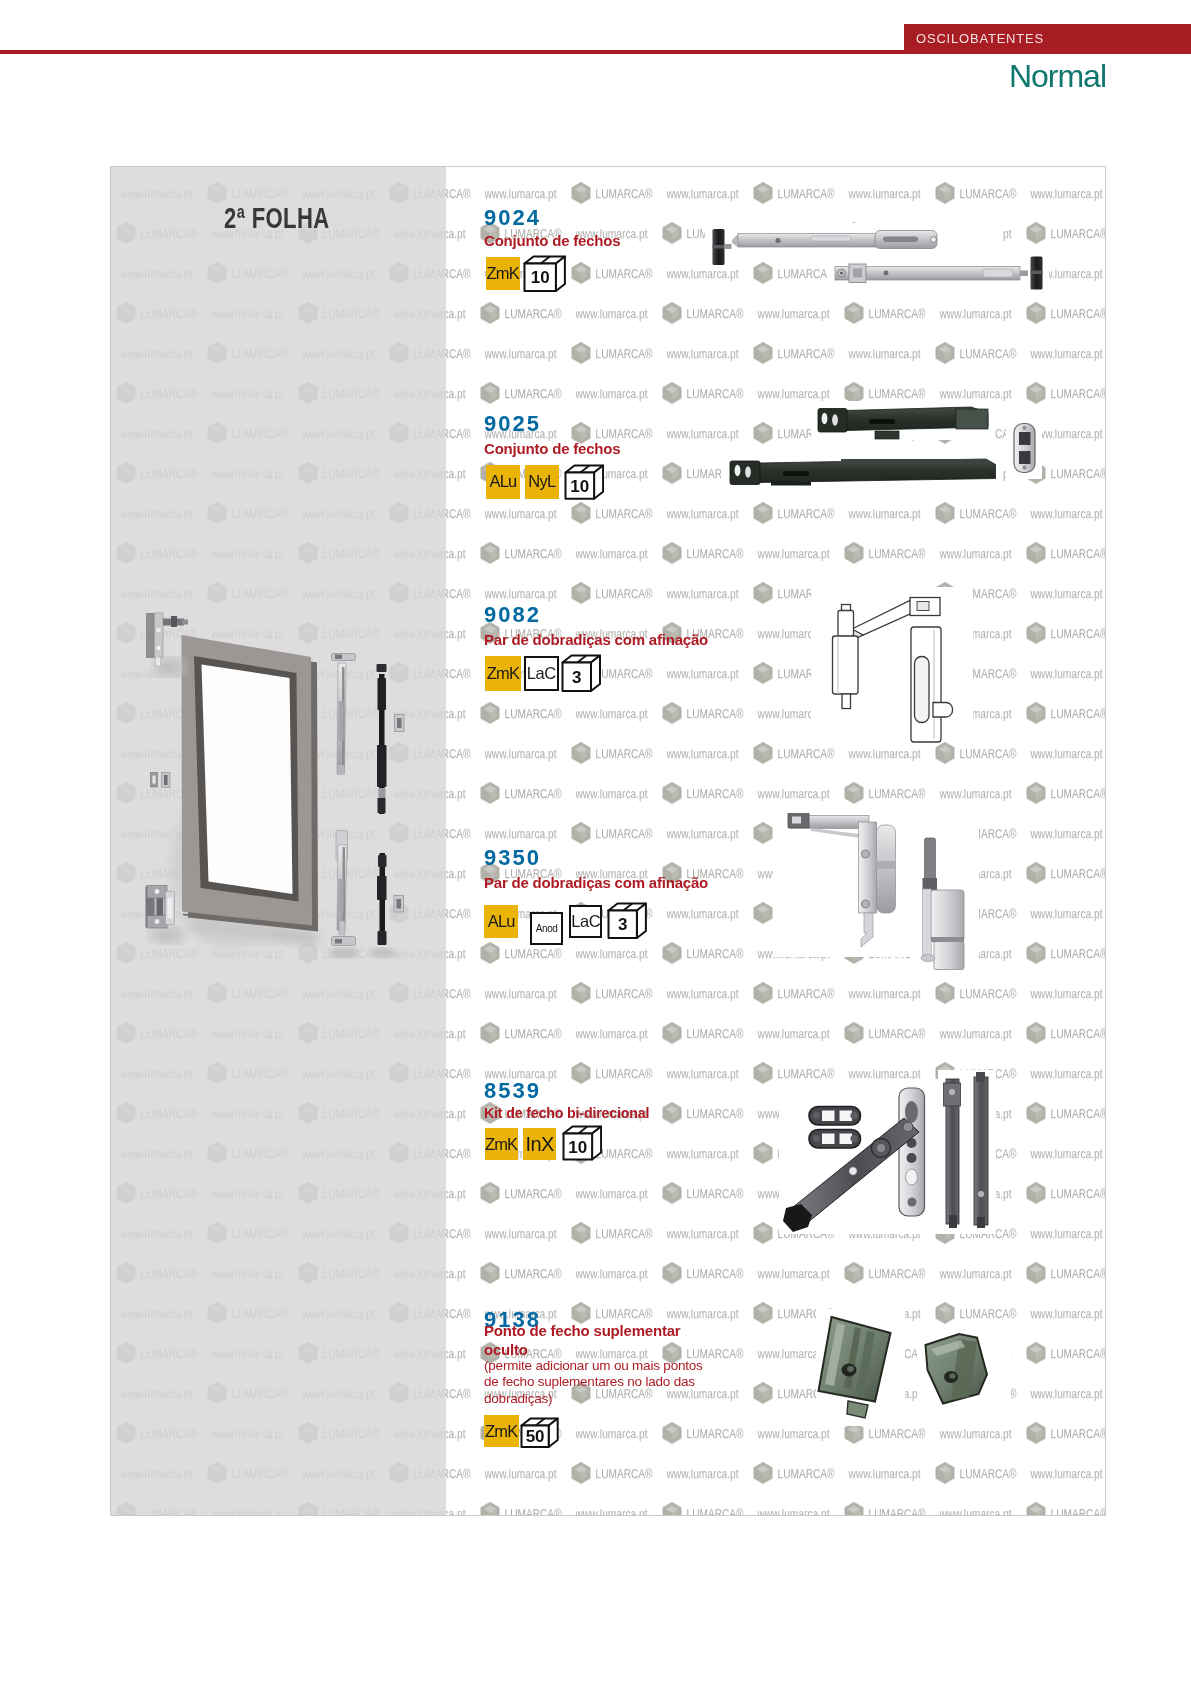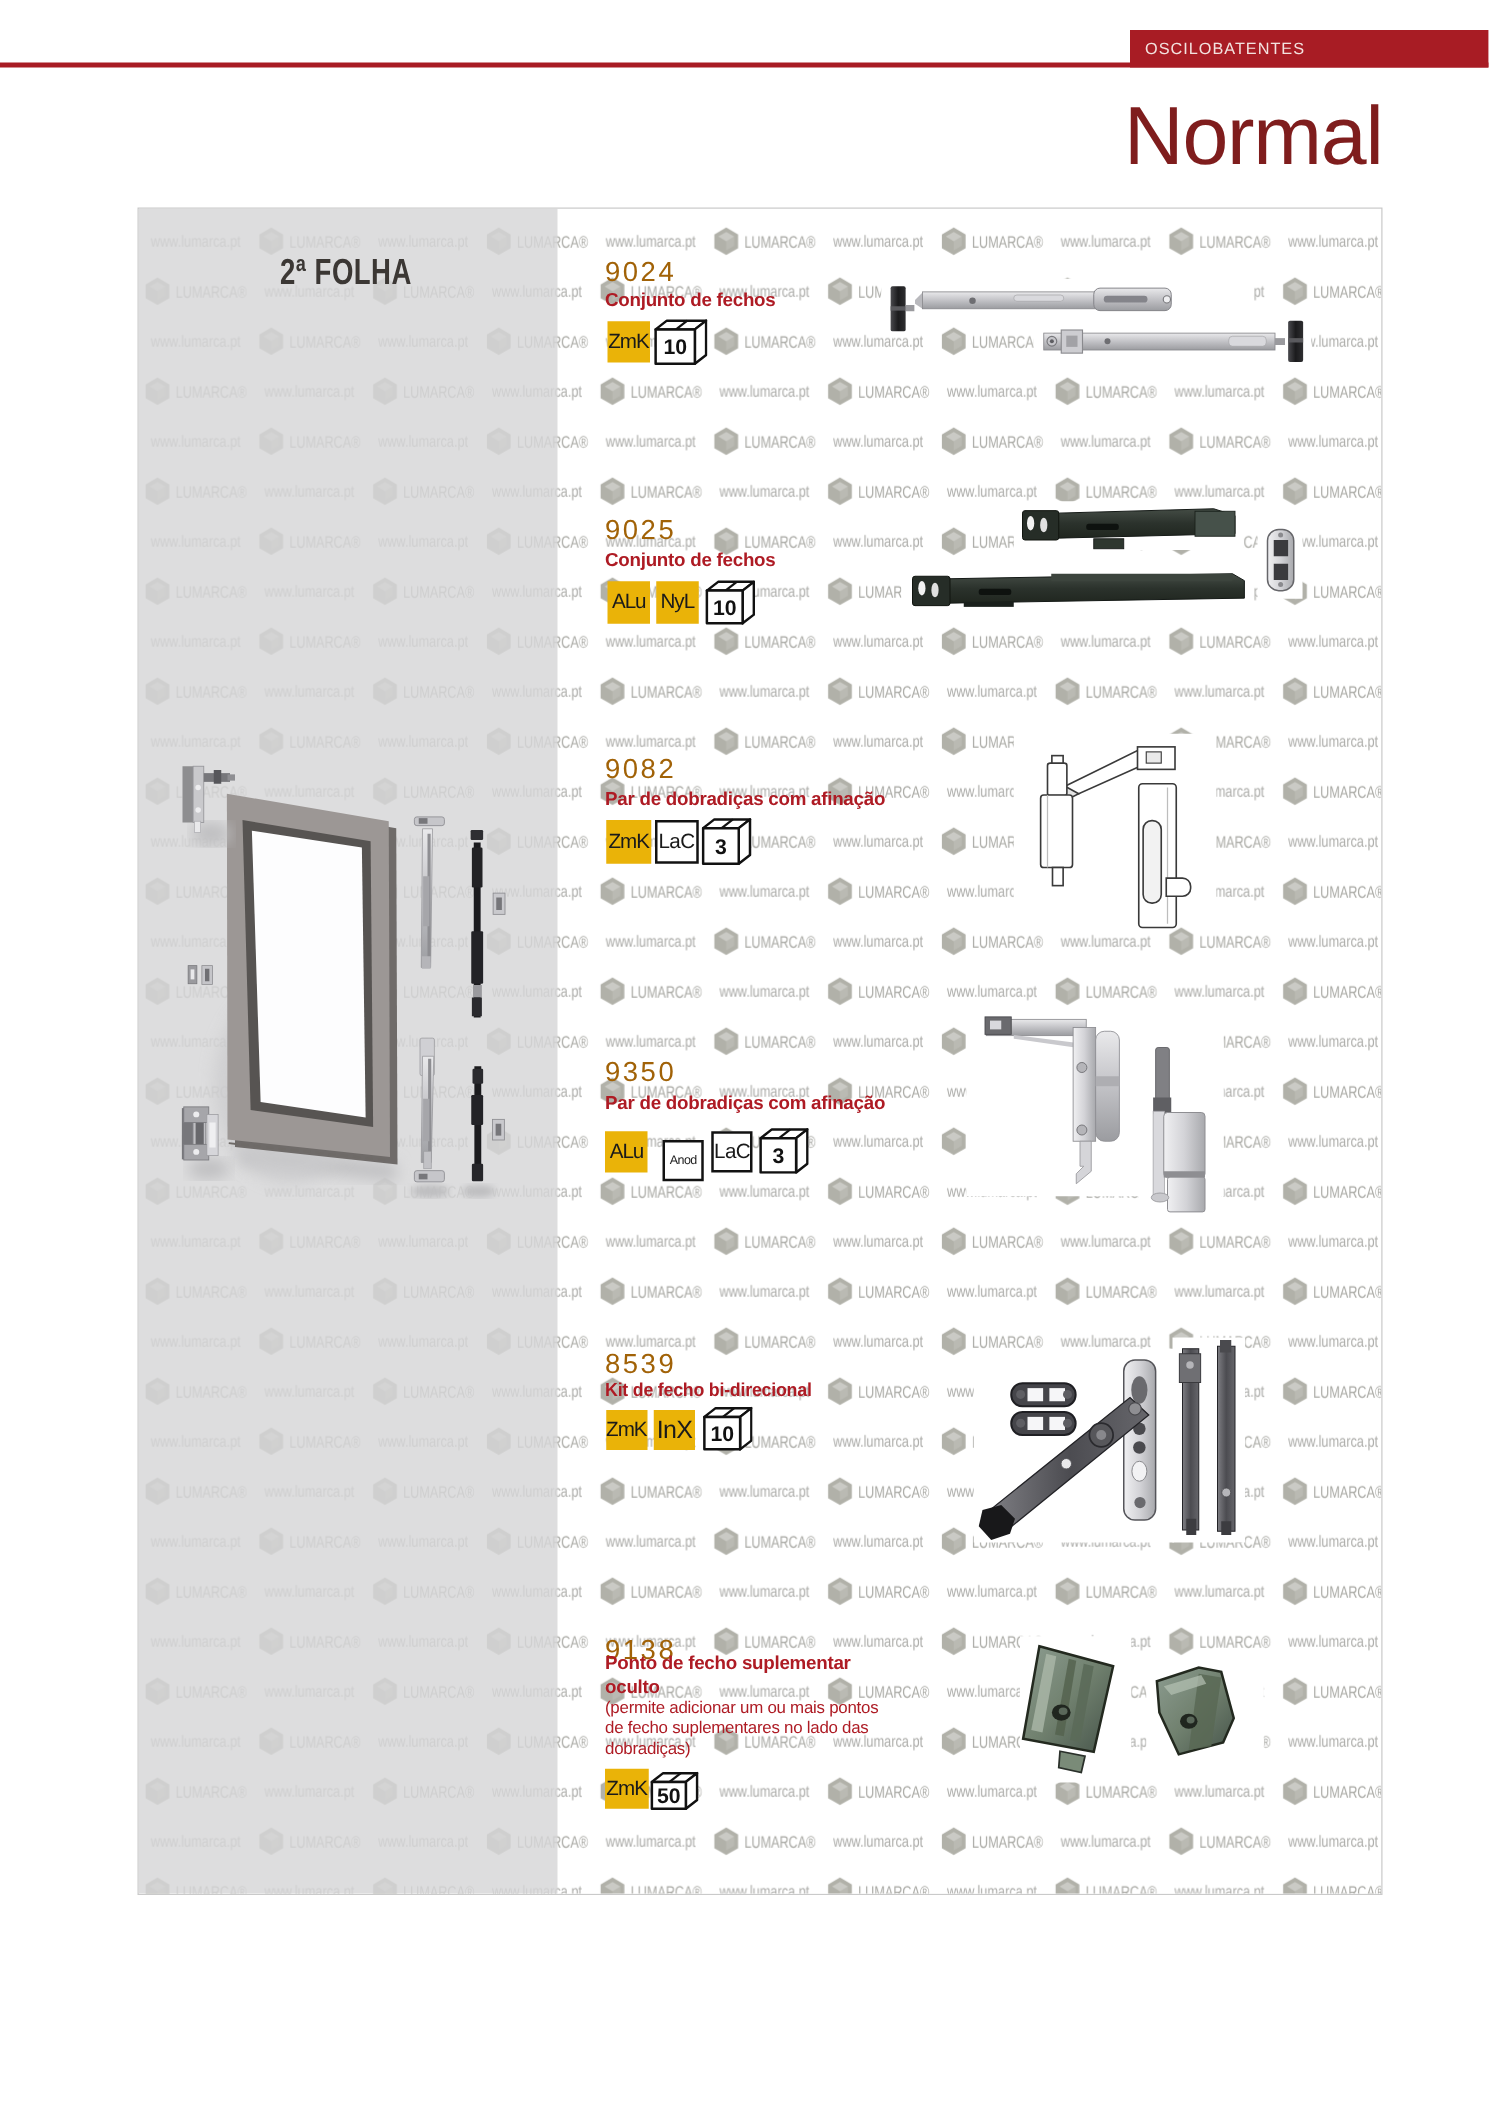--- a/index.html
+++ b/index.html
@@ -1,31 +1,31 @@
 <!DOCTYPE html>
 <html><head><meta charset="utf-8">
 <style>
 html,body{margin:0;padding:0;background:#fff;}
 #page{position:relative;width:1191px;height:1684px;background:#fff;overflow:hidden;font-family:"Liberation Sans",sans-serif;}
 .abs{position:absolute;}
-.t{position:absolute;font-weight:normal;font-size:22px;line-height:1;color:#a16207;letter-spacing:2px;}
+.t{position:absolute;font-weight:bold;font-size:22px;line-height:1;color:#0369a1;letter-spacing:2px;}
 .s{position:absolute;font-weight:bold;font-size:15px;line-height:1;color:#AE1B24;letter-spacing:-.2px;}
 .p{position:absolute;font-size:13.5px;line-height:16.5px;color:#AE1B24;letter-spacing:-.2px;}
 .mb{position:absolute;background:#eab308;color:#1a1a1a;font-size:16.5px;letter-spacing:-0.8px;text-align:center;overflow:hidden;}
 .wb{position:absolute;background:#fff;border:2px solid #121212;color:#1a1a1a;text-align:center;box-sizing:border-box;}
 </style></head><body>
 <div id="page">
 
 <div class="abs" style="left:0;top:49.5px;width:1191px;height:4.8px;background:#A81C24;"></div>
 
 <div class="abs" style="left:904px;top:23.5px;width:287px;height:30.8px;background:#A81C24;"></div>
 
 <div class="abs" style="left:916px;top:30.5px;font-size:13px;letter-spacing:0.8px;color:#F3E2DF;">OSCILOBATENTES</div>
 
-<div class="abs" style="right:85px;top:75px;font-size:66px;line-height:1;letter-spacing:-1px;color:#7f1d1d;">Normal</div>
+<div class="abs" style="right:85px;top:60px;font-size:32px;line-height:1;letter-spacing:-1px;color:#0f766e;">Normal</div>
 
 <div class="abs" style="left:110px;top:166px;width:994px;height:1348px;border:1px solid #CACACA;">
 <svg width="994" height="1348" viewBox="0 0 994 1348" style="position:absolute;left:0;top:0">
 <defs>
 <pattern id="wm" x="0" y="-0.8" width="182" height="80" patternUnits="userSpaceOnUse">
   <text x="45.5" y="31.5" text-anchor="middle" font-size="13" fill="#ACACA9" textLength="72" lengthAdjust="spacingAndGlyphs">www.lumarca.pt</text>
   <g transform="translate(96.5,15.8)">
     <polygon points="9.5,0 19,5.5 19,16.5 9.5,22 0,16.5 0,5.5" fill="#B1B1A9"></polygon>
     <polygon points="9.5,3.5 15.8,7.2 9.5,10.9 3.2,7.2" fill="#ffffff" opacity="0.32"></polygon>
     <polygon points="9.5,10.9 15.8,7.2 15.8,14.5 9.5,18.2" fill="#ffffff" opacity="0.12"></polygon>

